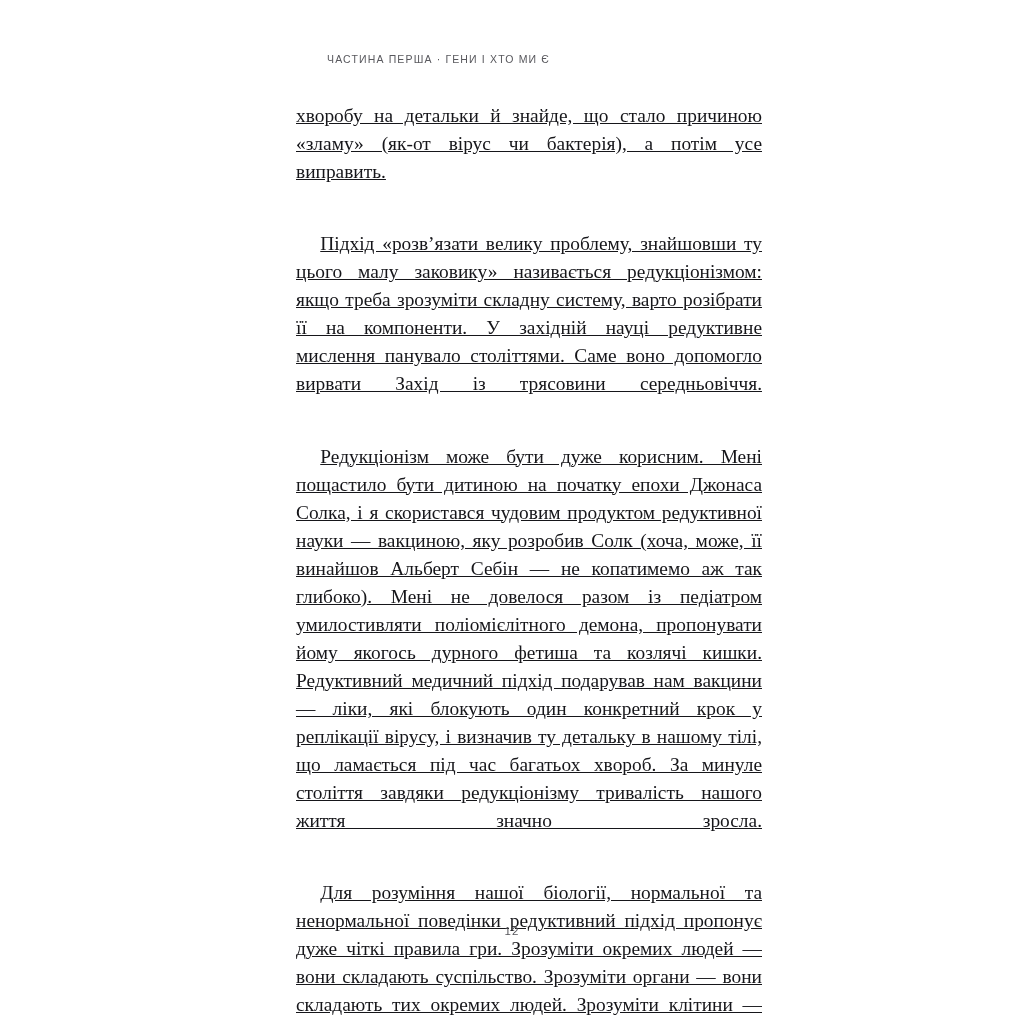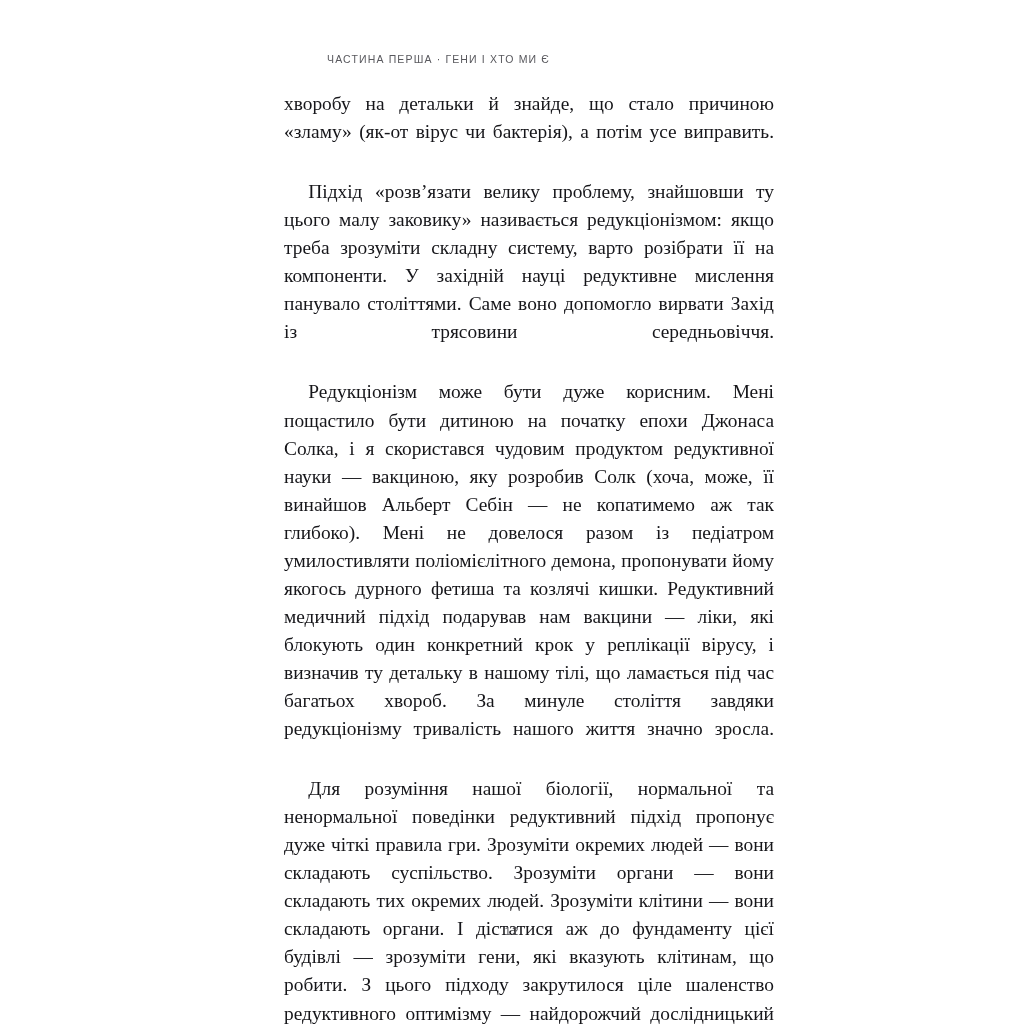--- a/index.html
+++ b/index.html
@@ -37,30 +37,31 @@
 
   
   .text-block {
     position: absolute;
     left: 280px;
     top: 86px;
     width: 498px;
   }
 
   .para {
-    margin: 4px;
+    margin: 16px;
     font-family: "Liberation Serif", "DejaVu Serif", serif;
     font-size: 19.4px;
     line-height: 28.05px;
     color: #16161a;
     text-align: justify;
     text-indent: 0;
     -webkit-hyphens: none;
     hyphens: none;
     word-spacing: 0.02em;
+    text-decoration: underline;
   }
 
   .para.indent {
     text-indent: 1.25em;
   }
 
   
   .para:after {
     content: "";
     display: inline-block;

